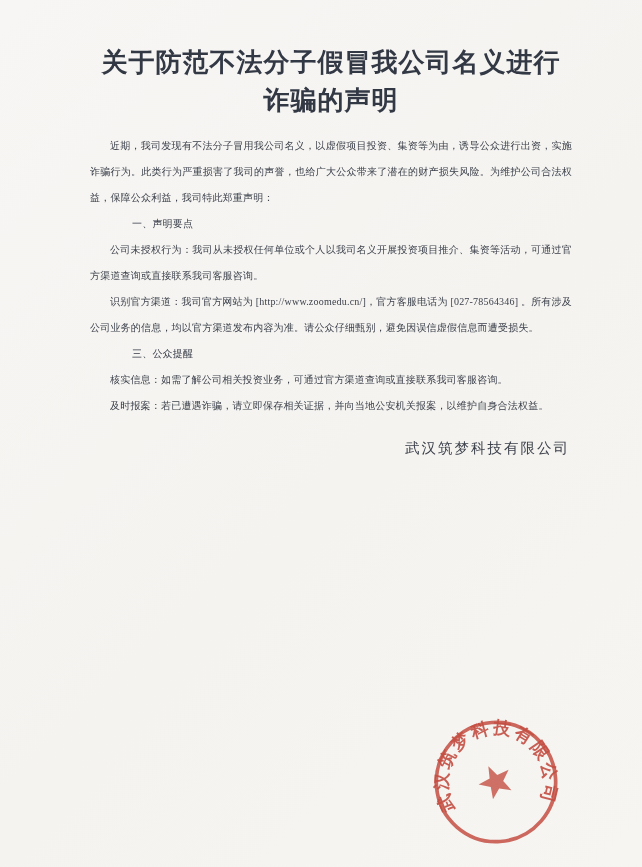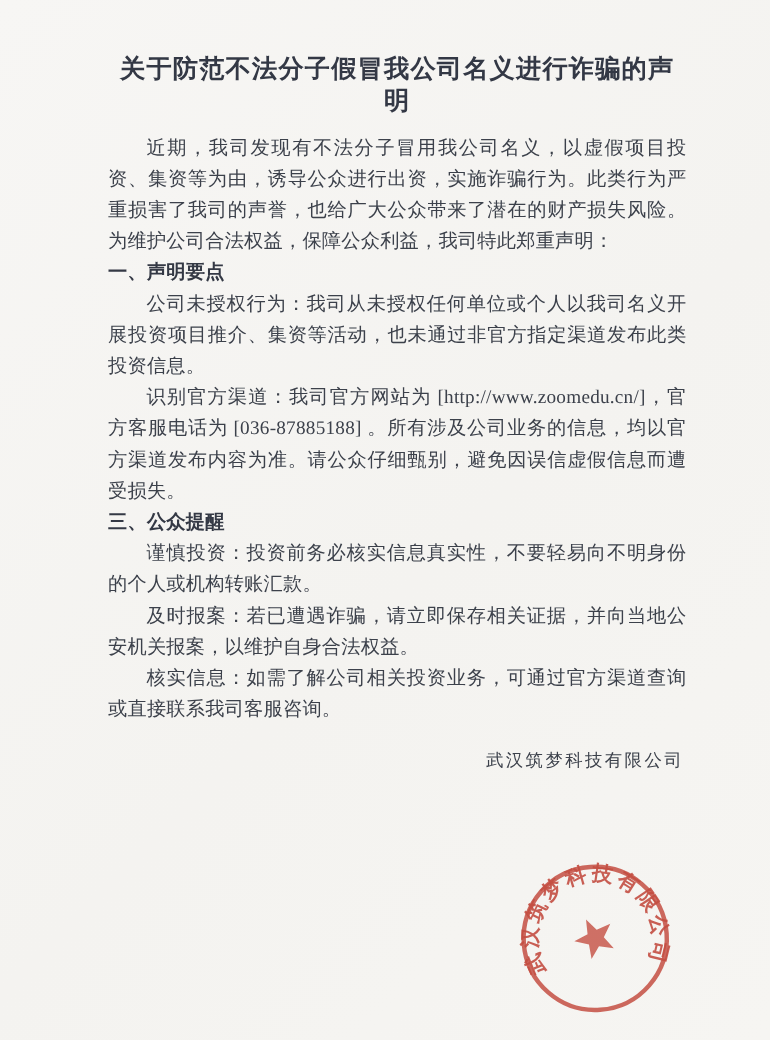--- a/index.html
+++ b/index.html
@@ -13,40 +13,41 @@
     width: 642px; height: 867px;
     background: linear-gradient(135deg, #f7f6f4 0%, #f4f3f0 55%, #f6f5f2 100%);
     color: #3c414b;
     overflow: hidden;
     box-sizing: border-box;
   }
   .content {
     padding: 44px 70px 0 90px;
   }
   .doc-title {
-    font-size: 21px;
+    font-size: 26px;
     font-weight: bold;
     text-align: center;
     color: #333845;
     margin: 0 0 13px 0;
     letter-spacing: 1px;
-    line-height: 27px;
+    line-height: 38px;
   }
   .para, .sec-heading {
-    font-size: 16px;
+    font-size: 10px;
     line-height: 26px;
     margin: 0;
     text-align: justify;
     letter-spacing: 0.2px;
   }
   .para { text-indent: 2em; }
   .sec-heading {
-    font-weight: bold;
+    font-weight: normal;
     color: #343945;
     text-indent: 0;
+    margin-left: 42px;
   }
   .signature-block {
     width: -moz-fit-content;
     width: fit-content;
     margin: 16px 2px 0 auto;
     text-align: center;
     font-size: 14.5px;
     line-height: 26px;
   }
   .signature-company { letter-spacing: 2px; }
@@ -66,28 +67,27 @@
 <body>
 
 <div class="page">
   <div class="content">
 
     <h1 class="doc-title">关于防范不法分子假冒我公司名义进行诈骗的声明</h1>
 
     <p class="para">近期，我司发现有不法分子冒用我公司名义，以虚假项目投资、集资等为由，诱导公众进行出资，实施诈骗行为。此类行为严重损害了我司的声誉，也给广大公众带来了潜在的财产损失风险。为维护公司合法权益，保障公众利益，我司特此郑重声明：</p>
 
     <h2 class="sec-heading">一、声明要点</h2>
-    <p class="para">公司未授权行为：我司从未授权任何单位或个人以我司名义开展投资项目推介、集资等活动，也未通过非官方指定渠道发布此类投资信息。</p>
-    <p class="para">识别官方渠道：我司官方网站为 [http://www.zoomedu.cn/]，官方客服电话为 [036-87885188] 。所有涉及公司业务的信息，均以官方渠道发布内容为准。请公众仔细甄别，避免因误信虚假信息而遭受损失。</p>
+    <p class="para">公司未授权行为：我司从未授权任何单位或个人以我司名义开展投资项目推介、集资等活动，可通过官方渠道查询或直接联系我司客服咨询。</p>
+    <p class="para">识别官方渠道：我司官方网站为 [http://www.zoomedu.cn/]，官方客服电话为 [027-78564346] 。所有涉及公司业务的信息，均以官方渠道发布内容为准。请公众仔细甄别，避免因误信虚假信息而遭受损失。</p>
 
 
     <h2 class="sec-heading">三、公众提醒</h2>
-    <p class="para">谨慎投资：投资前务必核实信息真实性，不要轻易向不明身份的个人或机构转账汇款。</p>
+    <p class="para">核实信息：如需了解公司相关投资业务，可通过官方渠道查询或直接联系我司客服咨询。</p>
     <p class="para">及时报案：若已遭遇诈骗，请立即保存相关证据，并向当地公安机关报案，以维护自身合法权益。</p>
-    <p class="para">核实信息：如需了解公司相关投资业务，可通过官方渠道查询或直接联系我司客服咨询。</p>
 
 
     <div class="signature-block">
       <div class="signature-company">武汉筑梦科技有限公司</div>
 
     </div>
   </div>
 
   <svg class="seal" viewBox="0 0 140 140" xmlns="http://www.w3.org/2000/svg">
     <defs>

